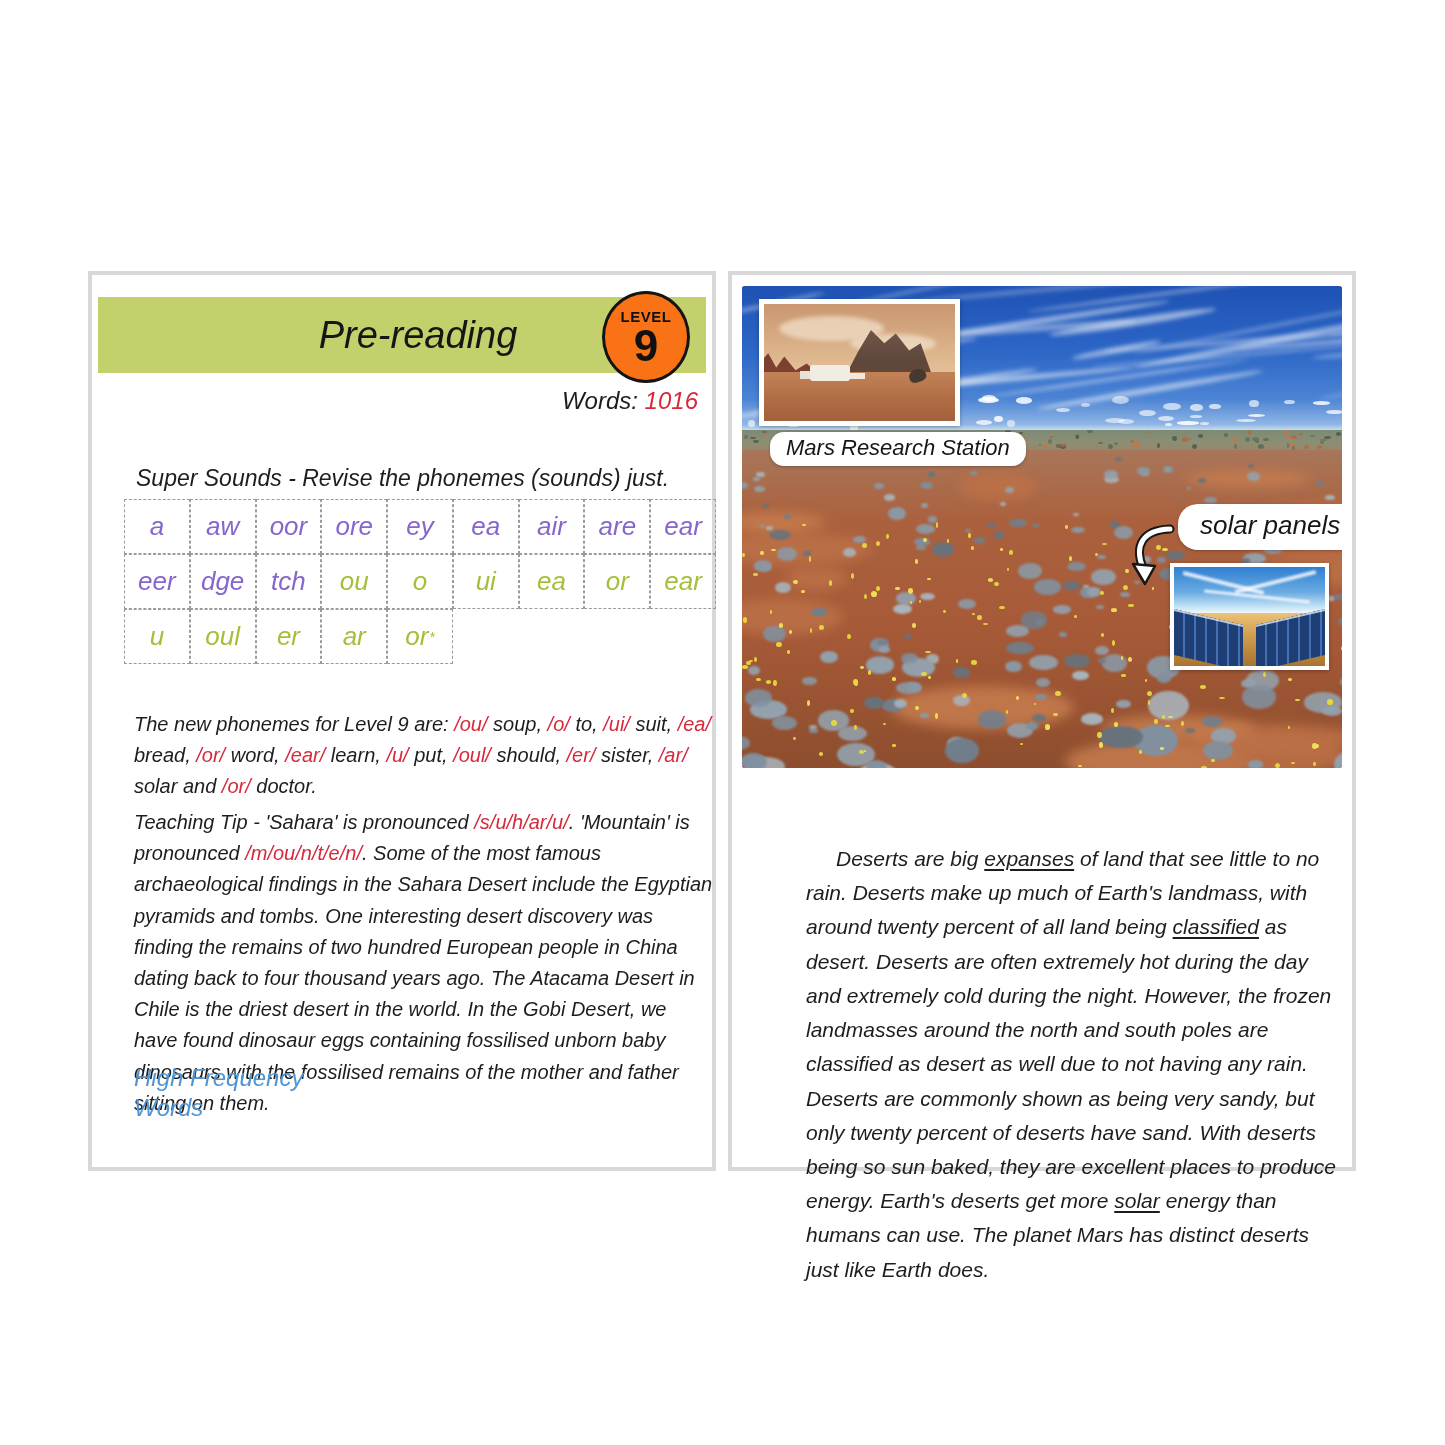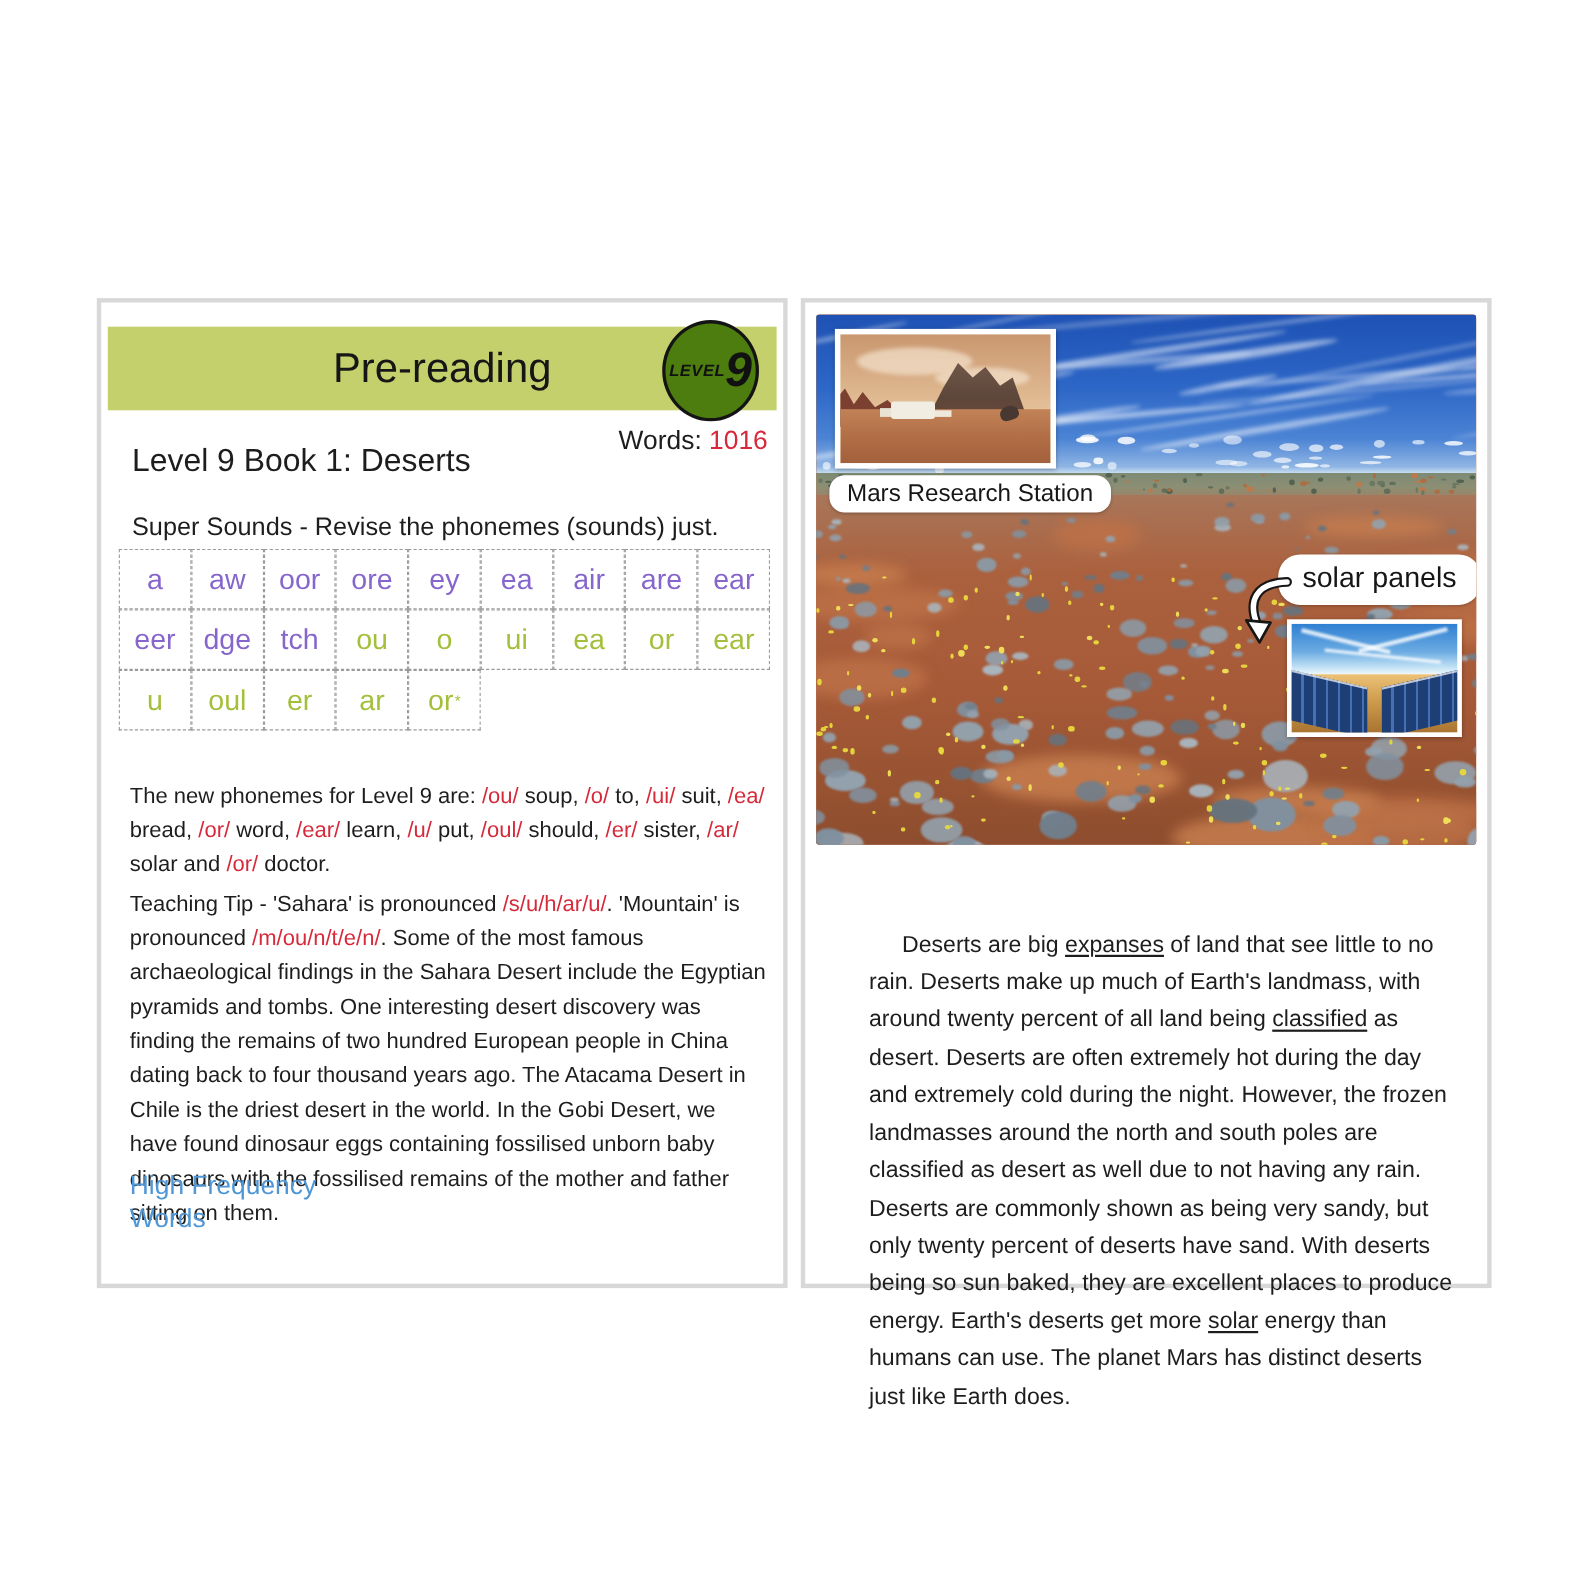--- a/index.html
+++ b/index.html
@@ -1,31 +1,31 @@
 <!DOCTYPE html>
 <html><head>
 <meta charset="utf-8">
 <style>
   html,body{margin:0;padding:0;background:#ffffff;}
   .canvas{position:relative;width:1445px;height:1445px;background:#ffffff;overflow:hidden;
           font-family:"Liberation Sans",sans-serif;color:#1d1d1d;}
-  .hw{} 
+  .hw{font-style:italic;margin-left:16px;} 
 
   .page{position:absolute;top:271px;width:628px;height:900px;background:#fff;
         border:4px solid #d8d8d8;box-sizing:border-box;}
   .page-left{left:88px;}
   .page-right{left:728px;}
 
   
   .header-bar{position:absolute;top:22px;left:6px;right:6px;height:76px;background:#c4d06c;}
   .header-title{position:absolute;width:100%;text-align:center;line-height:76px;
                 font-size:38px;color:#161616;}
   .level-badge{position:absolute;top:16px;left:510px;width:88px;height:92px;border-radius:50%;
-               background:#4d7c0f;border:3px solid #141414;box-sizing:border-box;z-index:3;
-               display:flex;flex-direction:row;align-items:center;justify-content:center;font-style:italic;}
+               background:#f97316;border:3px solid #141414;box-sizing:border-box;z-index:3;
+               display:flex;flex-direction:column;align-items:center;justify-content:center;}
   .level-word{font-size:15px;font-weight:bold;letter-spacing:.5px;color:#111;}
   .level-num{font-size:44px;font-weight:bold;line-height:.95;color:#111;}
   .words-line{position:absolute;top:112px;right:14px;font-size:24px;}
   .red{color:#d6293a;}
   .book-title{position:absolute;top:128px;left:28px;font-size:29px;}
   .super-heading{position:absolute;top:190px;left:28px;font-size:23px;}
 
   .phoneme-grid{position:absolute;top:224px;left:16px;width:592px;
                 display:grid;grid-template-columns:repeat(9,1fr);grid-auto-rows:55px;}
   .phoneme-cell{border:1.6px dashed #9b9b9b;display:flex;align-items:center;justify-content:center;
@@ -110,21 +110,20 @@
       <div class="header-title hw">Pre-reading</div>
     </div>
     <div class="level-badge">
       <span class="level-word">LEVEL</span>
       <span class="level-num">9</span>
     </div>
     <div class="words-line hw">
       <span>Words:</span>
       <span class="red">1016</span>
     </div>
-    <div class="book-title hw">Level 9 Book 1: Deserts</div>
     <div class="super-heading hw">Super Sounds - Revise the phonemes (sounds) just.</div>
 
     <div class="phoneme-grid hw" id="phoneme-grid">
         <div class="phoneme-cell c-purple">a</div>
         <div class="phoneme-cell c-purple">aw</div>
         <div class="phoneme-cell c-purple">oor</div>
         <div class="phoneme-cell c-purple">ore</div>
         <div class="phoneme-cell c-purple">ey</div>
         <div class="phoneme-cell c-purple">ea</div>
         <div class="phoneme-cell c-purple">air</div>

